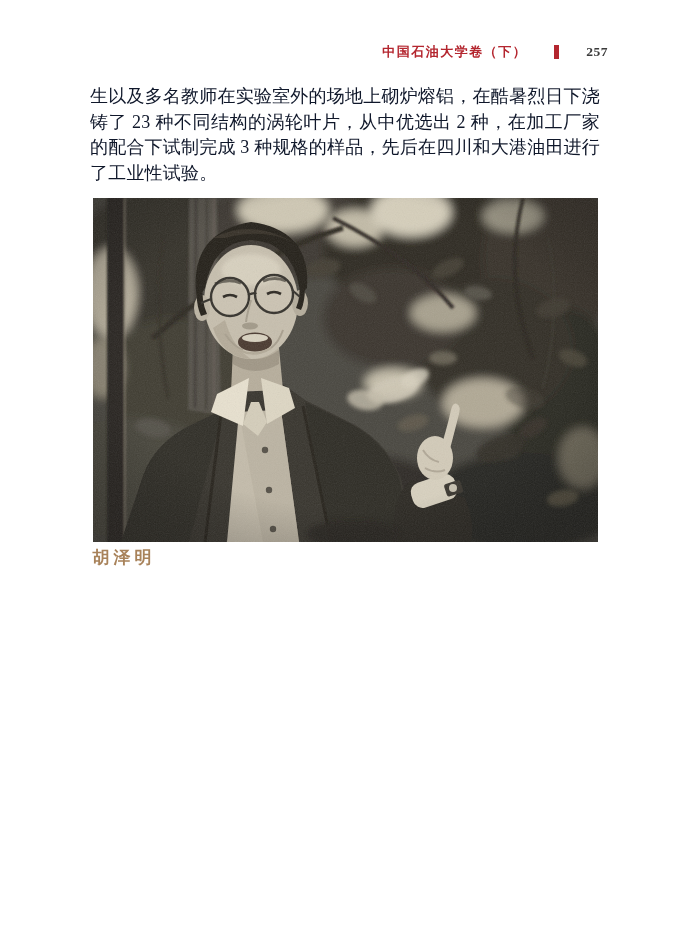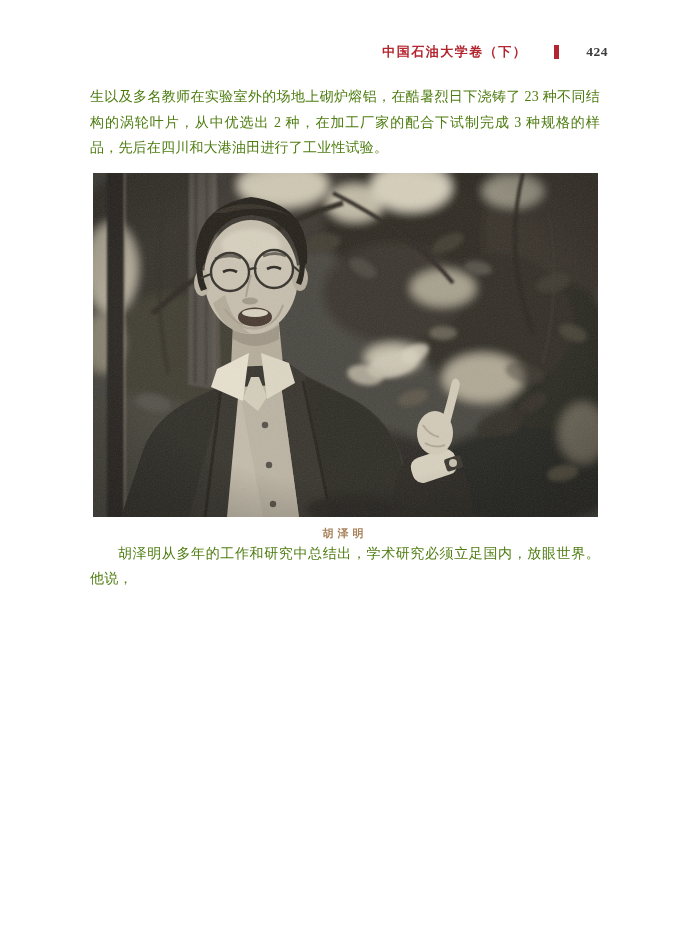--- a/index.html
+++ b/index.html
@@ -22,59 +22,60 @@
   }
   .rh-divider{width:5px;height:14px;background:#b4262f;}
   .page-number{color:#3b3b3b;font-size:13.5px;font-weight:bold;letter-spacing:.5px;}
 
   
   .text-block{
     position:absolute;top:84px;left:90px;width:510px;
   }
   p.para{
     margin:0;
-    font-size:14px;
+    font-size:18px;
     line-height:25.5px;
     text-align:justify;
-    color:#4d7c0f;
+    color:#0f172a;
     letter-spacing:.2px;
   }
   p.para.indent{text-indent:2em;}
   p.para + p.para{margin-top:0;}
   .para-after-photo{margin-top:36px !important;}
 
   figure.photo-figure{
     margin:12px auto 0;
     width:505px;
   }
   .photo-frame{
     width:505px;height:344px;
     overflow:hidden;
     background:#4a463f;
   }
   .photo-frame svg{display:block;}
   .photo-caption{
-    text-align:center;
+    text-align:left;
     margin-top:9px;
     color:#a8825a;
-    font-size:11px;
+    font-size:17px;
     font-weight:bold;
     letter-spacing:4px;
     line-height:15px;
+    font-family:Liberation Mono, monospace;
   }
 </style>
 </head>
 <body>
 
 <div class="page">
 
   <div class="running-head">
     <span class="running-title">中国石油大学卷（下）</span>
     <span class="rh-divider"></span>
-    <span class="page-number">424</span>
+    <span class="page-number">257</span>
   </div>
 
   <div class="text-block">
 
     <p class="para">生以及多名教师在实验室外的场地上砌炉熔铝，在酷暑烈日下浇铸了 23 种不同结构的涡轮叶片，从中优选出 2 种，在加工厂家的配合下试制完成 3 种规格的样品，先后在四川和大港油田进行了工业性试验。</p>
 
     <figure class="photo-figure">
       <div class="photo-frame">
         <svg width="505" height="344" viewBox="0 0 505 344" xmlns="http://www.w3.org/2000/svg" role="img">
           <defs>
@@ -232,16 +233,15 @@
             <ellipse cx="432" cy="200" rx="20" ry="10" fill="#45403488" transform="rotate(15 432 200)"></ellipse>
           </g>
 
           <rect x="0" y="0" width="505" height="344" fill="url(#vig)"></rect>
           <rect x="0" y="0" width="505" height="344" filter="url(#grain)" opacity="0.13"></rect>
         </svg>
       </div>
       <figcaption class="photo-caption">胡泽明</figcaption>
     </figure>
 
-    <p class="para indent">胡泽明从多年的工作和研究中总结出，学术研究必须立足国内，放眼世界。他说，</p>
 
   </div>
 </div>
 
 </body></html>

